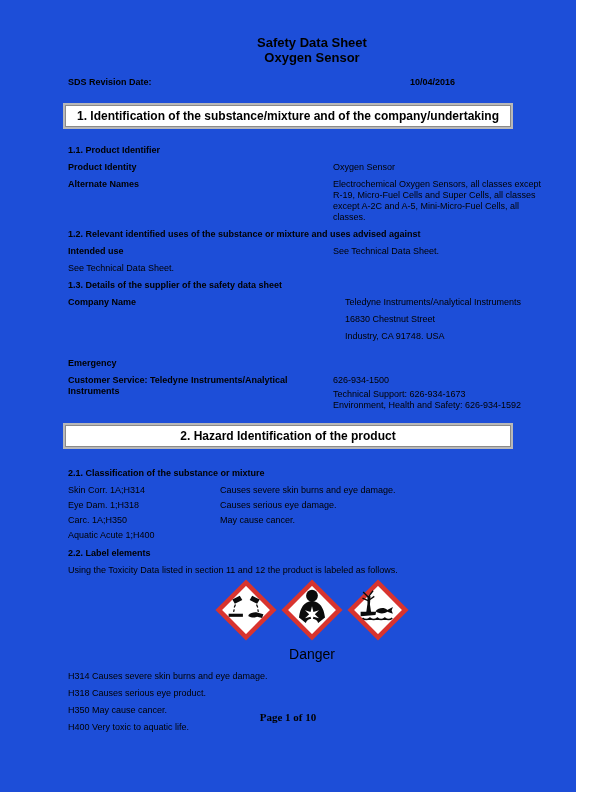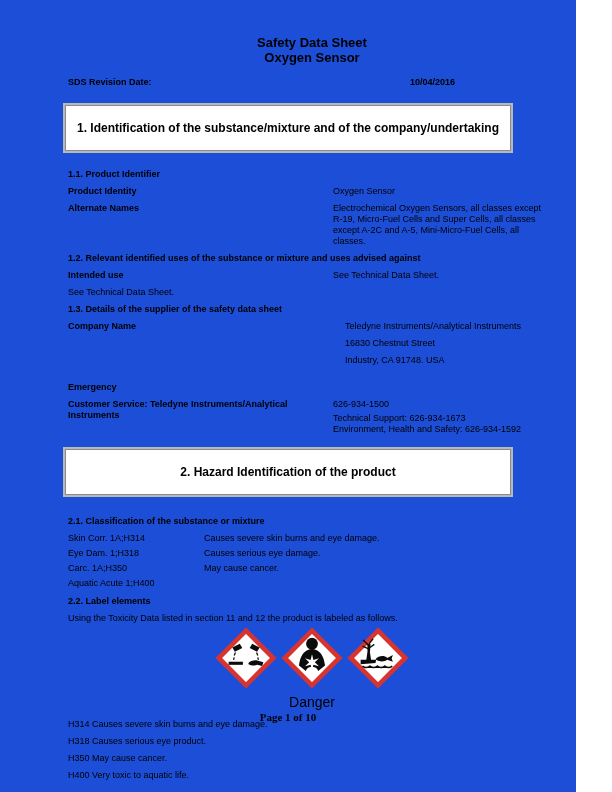--- a/index.html
+++ b/index.html
@@ -8,30 +8,30 @@
     font-family:"Liberation Sans", sans-serif; font-size:9px; line-height:11px; color:#000;
     box-sizing:border-box; padding-top:35px;
   }
   .center-off { position:relative; left:24px; }
   .title-block { margin:0 68px; text-align:center; }
   .doc-title, .doc-subtitle { font-weight:bold; font-size:13px; line-height:15px; }
   .revision-row { margin:12px 68px 0; display:grid; grid-template-columns:342px 1fr; font-weight:bold; }
   .section-box {
     margin:15px 63px 0; border:2px solid var(--box-border,#b8b8b8);
     box-shadow: inset 1px 1px 0 #8a8a8a, inset -1px -1px 0 #8a8a8a;
-    text-align:center; font-weight:bold; font-size:12px; line-height:14px; padding:16px 2px;
+    text-align:center; font-weight:bold; font-size:12px; line-height:14px; padding:4px 2px;
     background:#fff;
   }
   .content { margin:16px 68px 0; }
   .subhead { font-weight:bold; margin-bottom:6px; }
   .row { display:grid; grid-template-columns:265px 211px; margin-bottom:6px; }
   .lbl { font-weight:bold; padding-right:10px; }
   .addr-line { margin-bottom:6px; }
   .mb3 { margin-bottom:3px; }
-  .crow { display:grid; grid-template-columns:136px 1fr; margin-bottom:4px; }
+  .crow { display:grid; grid-template-columns:136px 1fr; margin-bottom:4px;gap:16px; }
   .plain { margin-bottom:2px; }
   .pictos { margin-top:3px; display:flex; justify-content:center; gap:4px; }
   .gpicto { width:62px; height:62px; display:block; }
   .gpicto .diamond { fill:#fff; stroke:var(--ghs-red,#d8342f); stroke-width:7.5; }
   .gpicto .ink { fill:#0b0b0b; }
   .gpicto .stroke-ink { fill:none; stroke:#0b0b0b; }
   .signal { text-align:center; font-weight:normal; font-size:14px; line-height:16px; margin:5px 0 9px; }
   .hline { margin-bottom:6px; }
   .footer {
     position:absolute; left:0; right:0; top:712px; text-align:center;

